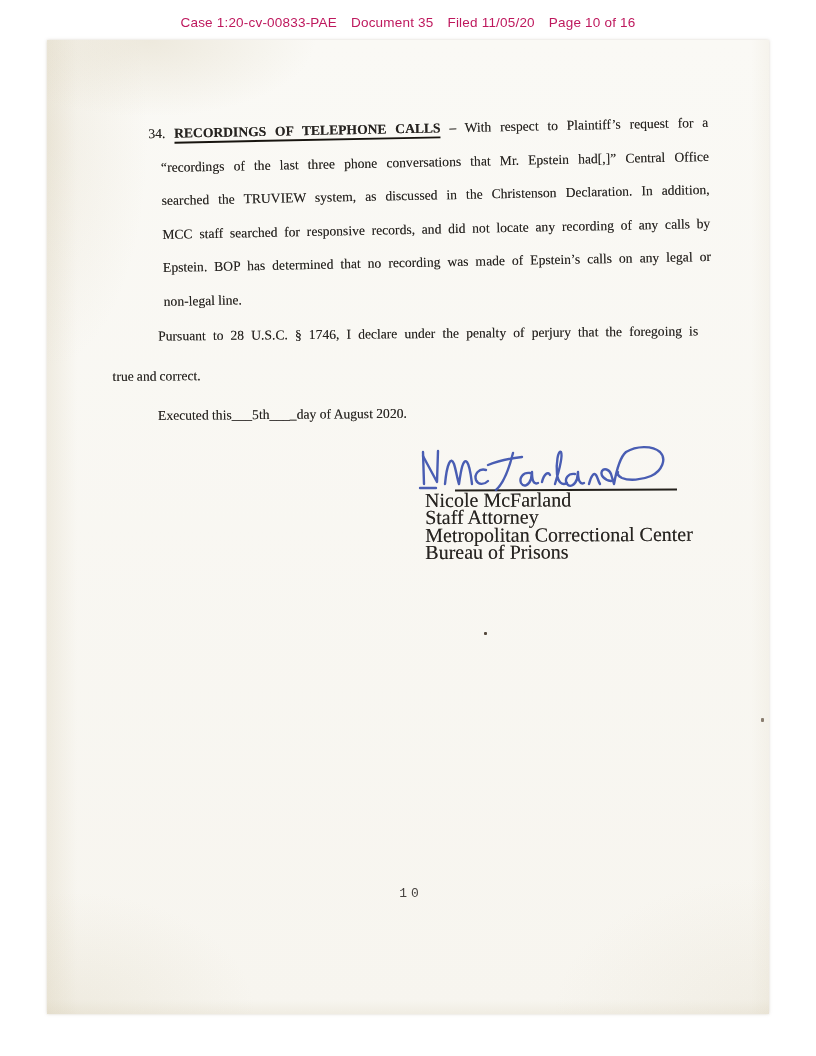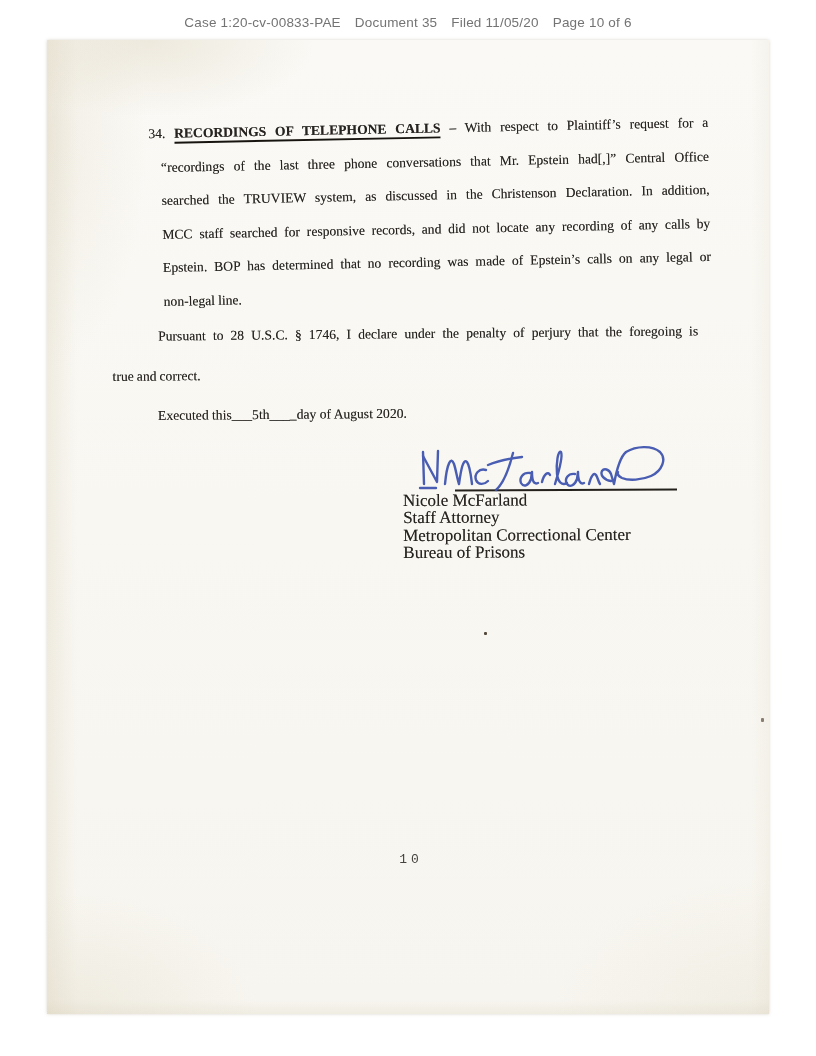--- a/index.html
+++ b/index.html
@@ -5,21 +5,21 @@
   html,body{margin:0;padding:0;}
   body{
     width:816px;height:1056px;position:relative;background:#ffffff;overflow:hidden;
     font-family:"Liberation Serif",serif;
   }
   
   .stamp{
     position:absolute;top:15px;left:0;width:816px;
     display:flex;justify-content:center;gap:14px;
     font-family:"Liberation Sans",sans-serif;
-    font-size:13.5px;color:#737373;letter-spacing:.2px;
+    font-size:13.5px;color:#be185d;letter-spacing:.2px;
   }
   
   .sheet{
     position:absolute;left:47px;top:40px;width:722px;height:974px;
     background:
       radial-gradient(ellipse 240px 110px at 14% 0%, rgba(208,196,165,0.30), transparent 70%),
       radial-gradient(ellipse 140px 320px at 0% 10%, rgba(212,200,172,0.22), transparent 72%),
       radial-gradient(ellipse 300px 190px at 100% 100%, rgba(216,206,182,0.20), transparent 72%),
       radial-gradient(ellipse 260px 170px at 3% 100%, rgba(212,202,174,0.24), transparent 72%),
       linear-gradient(90deg, rgba(205,192,160,0.22), rgba(0,0,0,0) 30px),
@@ -49,41 +49,41 @@
   .decl .l2{height:39.5px;}
   
   .exec{
     position:absolute;left:111px;top:368px;font-size:13.6px;
     transform:rotate(-0.5deg);transform-origin:0 0;
   }
   
   .sigline{position:absolute;left:408px;top:449px;width:222px;height:2px;background:#24211c;transform:rotate(-0.3deg);}
   .sigsvg{position:absolute;left:369px;top:403px;width:268px;height:56px;}
   .sigblock{
-    position:absolute;left:356px;top:452px;
-    font-size:17px;line-height:17.4px;
+    position:absolute;left:378px;top:452px;
+    font-size:20px;line-height:17.4px;
     transform:rotate(-0.25deg);transform-origin:0 0;
   }
   
   .pagenum{
-    position:absolute;left:334px;top:812px;width:60px;text-align:center;
+    position:absolute;left:334px;top:846px;width:60px;text-align:center;
     font-family:"Liberation Mono",monospace;font-size:13px;letter-spacing:4px;color:#474340;
   }
   .speck{position:absolute;border-radius:1px;}
   .speck.a{left:437px;top:592px;width:3px;height:3px;background:#55493c;}
   .speck.b{left:714px;top:678px;width:3px;height:4px;background:#6e5f50;opacity:.8;}
 </style>
 </head>
 <body>
 
 <div class="stamp">
   <span>Case 1:20-cv-00833-PAE</span>
   <span>Document 35</span>
   <span>Filed 11/05/20</span>
-  <span>Page 10 of 6</span>
+  <span>Page 10 of 16</span>
 </div>
 
 <div class="sheet">
 
   <div class="p34 bodytext">
     <div class="jline line1">
       <span>34.</span>
       <span class="head">RECORDINGS OF TELEPHONE CALLS</span>
       <span>– With respect to Plaintiff’s request for a</span>
     </div>

